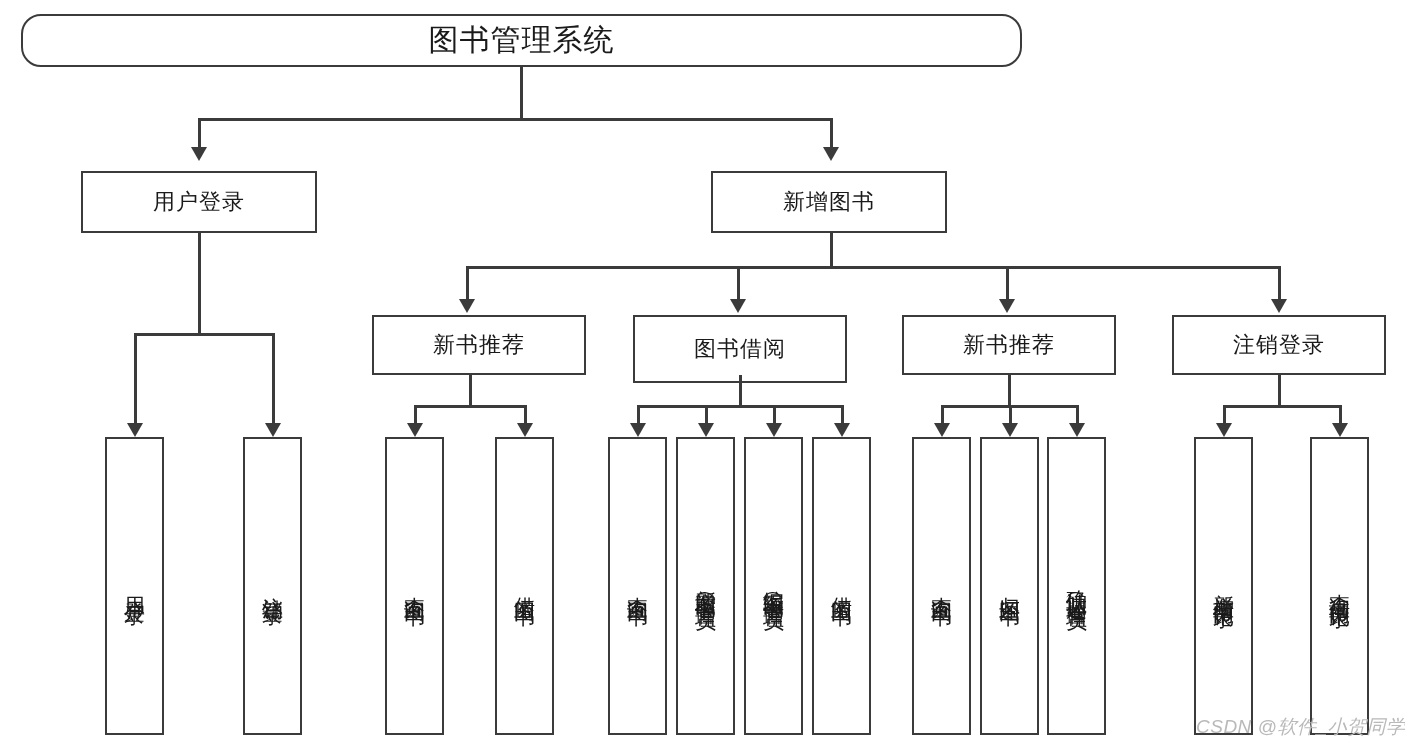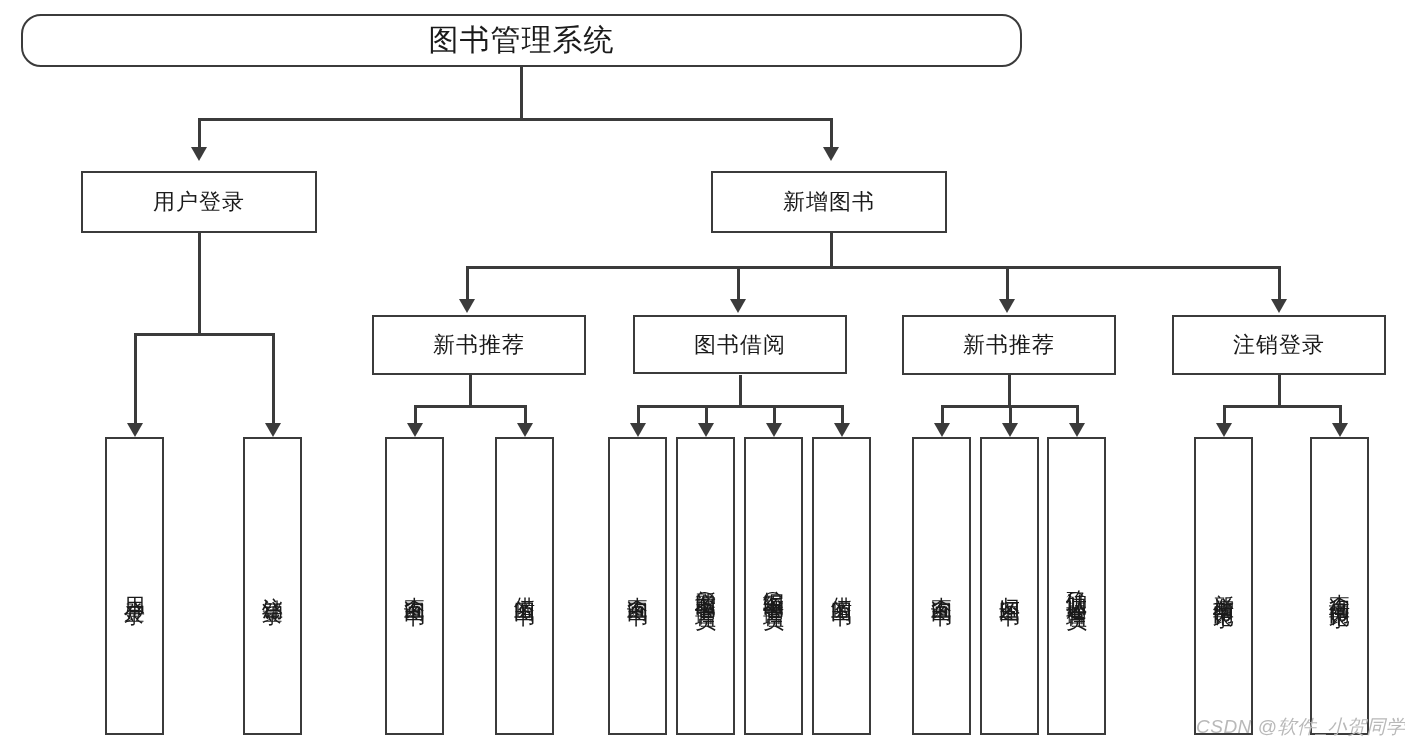--- a/index.html
+++ b/index.html
@@ -107,21 +107,21 @@
   <div class="ln v" style="left:466px;top:266px;height:34px;"></div>
   <div class="arrow" style="left:459px;top:299px;"></div>
   <div class="ln v" style="left:737px;top:266px;height:34px;"></div>
   <div class="arrow" style="left:730px;top:299px;"></div>
   <div class="ln v" style="left:1006px;top:266px;height:34px;"></div>
   <div class="arrow" style="left:999px;top:299px;"></div>
   <div class="ln v" style="left:1278px;top:266px;height:34px;"></div>
   <div class="arrow" style="left:1271px;top:299px;"></div>
 
   <div class="node h" style="left:372px;top:315px;width:214px;height:60px;">新书推荐</div>
-  <div class="node h" style="left:633px;top:315px;width:214px;height:59px;">图书借阅</div>
+  <div class="node h" style="left:633px;top:315px;width:214px;height:68px;">图书借阅</div>
   <div class="node h" style="left:902px;top:315px;width:214px;height:60px;">新书推荐</div>
   <div class="node h" style="left:1172px;top:315px;width:214px;height:60px;">注销登录</div>
 
   <div class="ln v" style="left:469px;top:375px;height:32px;"></div>
   <div class="ln h" style="left:414px;top:405px;width:112px;"></div>
   <div class="ln v" style="left:414px;top:405px;height:19px;"></div>
   <div class="arrow" style="left:407px;top:423px;"></div>
   <div class="ln v" style="left:524px;top:405px;height:19px;"></div>
   <div class="arrow" style="left:517px;top:423px;"></div>
 

